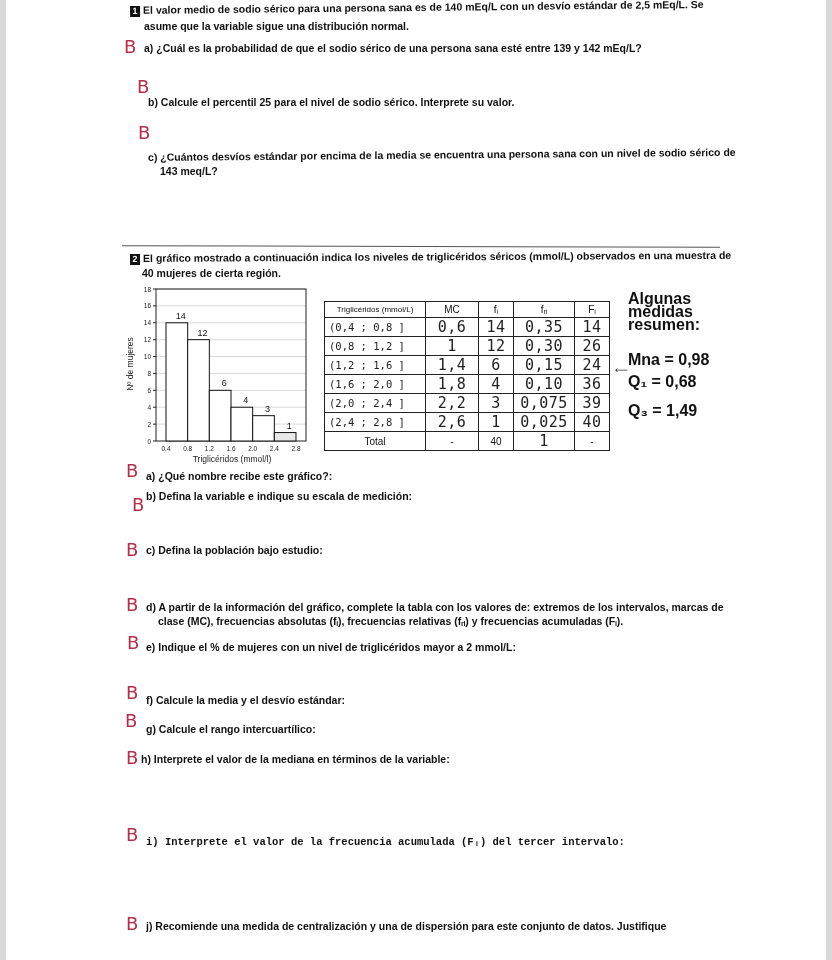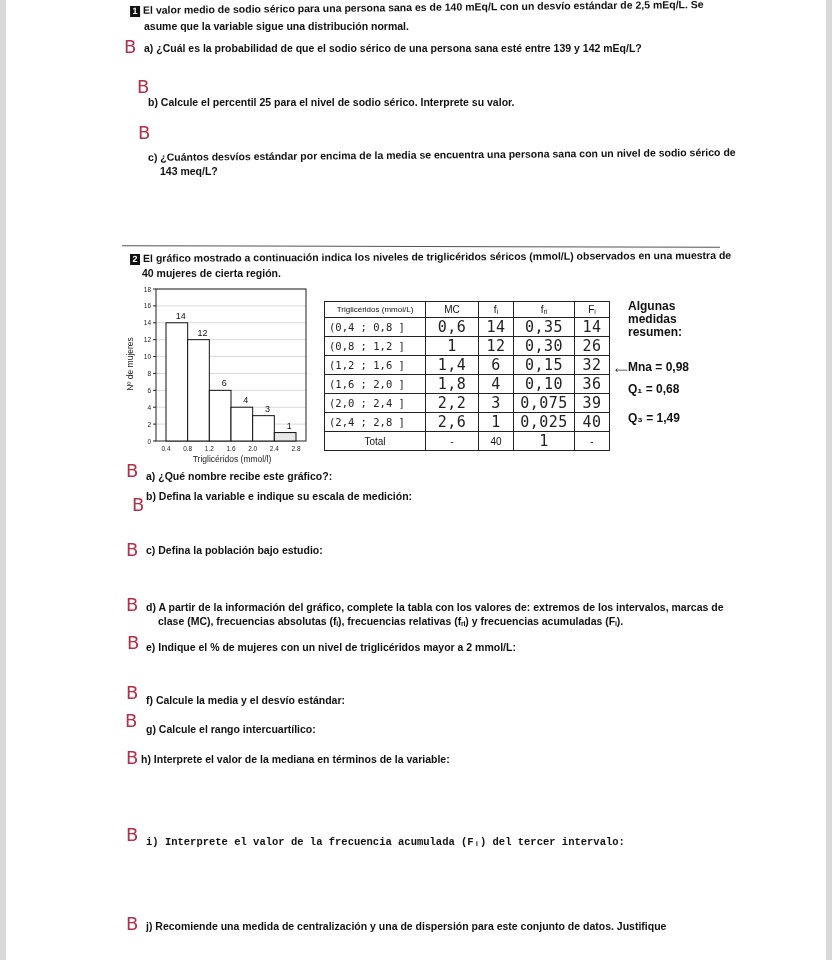--- a/index.html
+++ b/index.html
@@ -36,21 +36,21 @@
     }
     table.freq td, table.freq th {
       border: 1px solid #222; height: 16px; padding: 0 4px; text-align: center;
       font-weight: normal;
     }
     table.freq th { font-size: 8px; height: 15px; }
     table.freq td.hw { font-family: "DejaVu Sans Mono", monospace; font-size: 15px; color: #222; letter-spacing: 0.5px; }
     table.freq td.iv { text-align: left; font-family: "DejaVu Sans Mono", monospace; font-size: 10.5px; color: #222; }
     .c0 { width: 92px; } .c1 { width: 44px; } .c2 { width: 26px; } .c3 { width: 52px; } .c4 { width: 26px; }
 
-    .summary { position: absolute; left: 622px; top: 300px; font-size: 12px; font-weight: bold; line-height: 13px; }
+    .summary { position: absolute; left: 622px; top: 292px; font-size: 16px; font-weight: bold; line-height: 13px; }
     .summary div { white-space: nowrap; }
   </style>
 </head>
 <body>
 
 <div class="page">
 
   <div class="abs q" style="left:124px; top:4px; transform:rotate(-0.6deg); transform-origin:left top;">
     <span class="num-badge">1</span><span>El valor medio de sodio sérico para una persona sana es de 140 mEq/L con un desvío estándar de 2,5 mEq/L. Se</span>
   </div>
@@ -160,21 +160,21 @@
         <td class="hw">1</td>
         <td class="hw">12</td>
         <td class="hw">0,30</td>
         <td class="hw">26</td>
       </tr>
       <tr>
         <td class="iv">(1,2 ; 1,6 ]</td>
         <td class="hw">1,4</td>
         <td class="hw">6</td>
         <td class="hw">0,15</td>
-        <td class="hw">32</td>
+        <td class="hw">24</td>
       </tr>
       <tr>
         <td class="iv">(1,6 ; 2,0 ]</td>
         <td class="hw">1,8</td>
         <td class="hw">4</td>
         <td class="hw">0,10</td>
         <td class="hw">36</td>
       </tr>
       <tr>
         <td class="iv">(2,0 ; 2,4 ]</td>

